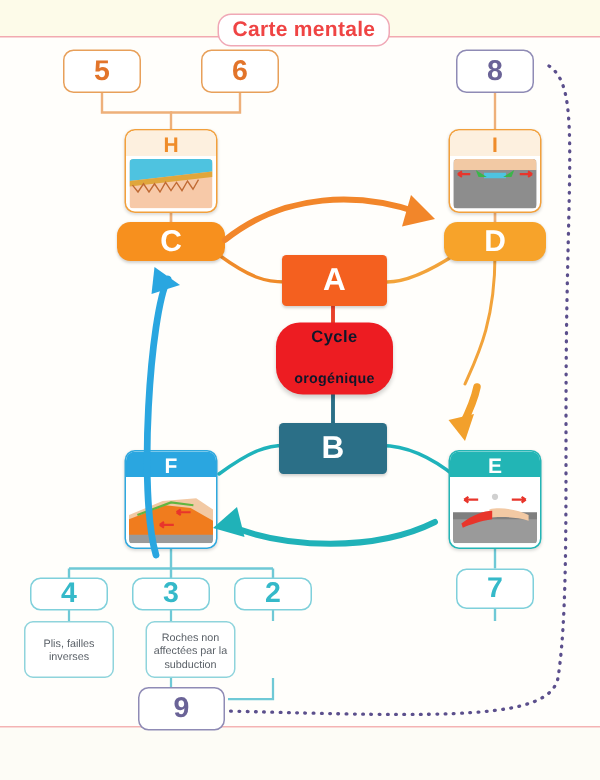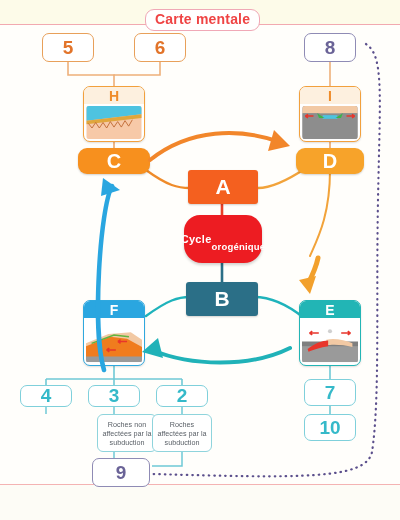--- a/index.html
+++ b/index.html
@@ -63,22 +63,22 @@
   }
   .chip.c{background:#f7901e;border-radius:9px;}
   .chip.d{background:#f7a32a;border-radius:9px;}
   .chip.a{background:#f4601f;border-radius:3px;font-size:21px;}
   .chip.b{background:#2b6f87;border-radius:3px;font-size:21px;}
 
   .cycle{
     position:absolute;z-index:3;background:#ed1c22;
     border-radius:16px 16px 18px 18px;
     box-shadow:0 2px 3px rgba(0,0,0,.18);
-    display:flex;flex-direction:row;align-items:center;justify-content:center;
-    color:#ffffff;text-align:center;line-height:13px;
+    display:flex;flex-direction:column;align-items:center;justify-content:center;
+    color:#0f172a;text-align:center;line-height:13px;
   }
   .cycle .l1{font-size:11px;font-weight:bold;letter-spacing:.3px;}
   .cycle .l2{font-size:9.5px;font-weight:bold;letter-spacing:.2px;margin-top:14px;}
 
   .textbox{
     display:flex;align-items:center;justify-content:center;text-align:center;
     background:#ffffff;border:1.2px solid #8fd4dc;border-radius:6px;
     color:#5b6168;font-size:7.2px;line-height:9px;padding:2px;
   }
 </style>
@@ -223,19 +223,18 @@
         <path d="M18,13 L8,13 M8,13 l3,-2 M8,13 l3,2" stroke="#e8352b" stroke-width="1.6" fill="none"></path>
         <path d="M42,13 L52,13 M52,13 l-3,-2 M52,13 l-3,2" stroke="#e8352b" stroke-width="1.6" fill="none"></path>
       </svg>
     </div>
   </div>
 
   <div class="node numbox blue" style="left:20px;top:385px;width:52px;height:22px;">4</div>
   <div class="node numbox blue" style="left:88px;top:385px;width:52px;height:22px;">3</div>
   <div class="node numbox blue" style="left:156px;top:385px;width:52px;height:22px;">2</div>
   <div class="node numbox blue" style="left:304px;top:379px;width:52px;height:27px;">7</div>
-  <div class="node numbox blue" style="left:304px;top:414px;width:52px;height:27px;">10</div>
   <div class="node numbox purple" style="left:92px;top:458px;width:58px;height:29px;">9</div>
 
+  <div class="node textbox" style="left:16px;top:414px;width:60px;height:38px;">Plis, failles inverses</div>
   <div class="node textbox" style="left:97px;top:414px;width:60px;height:38px;">Roches non affectées par la subduction</div>
-  <div class="node textbox" style="left:152px;top:414px;width:60px;height:38px;">Roches affectées par la subduction</div>
 
 </div>
 
 </body></html>

